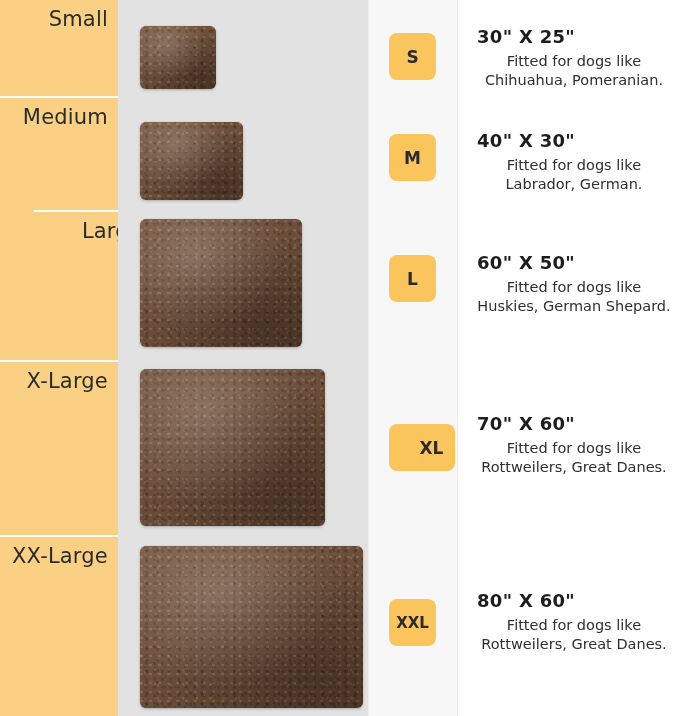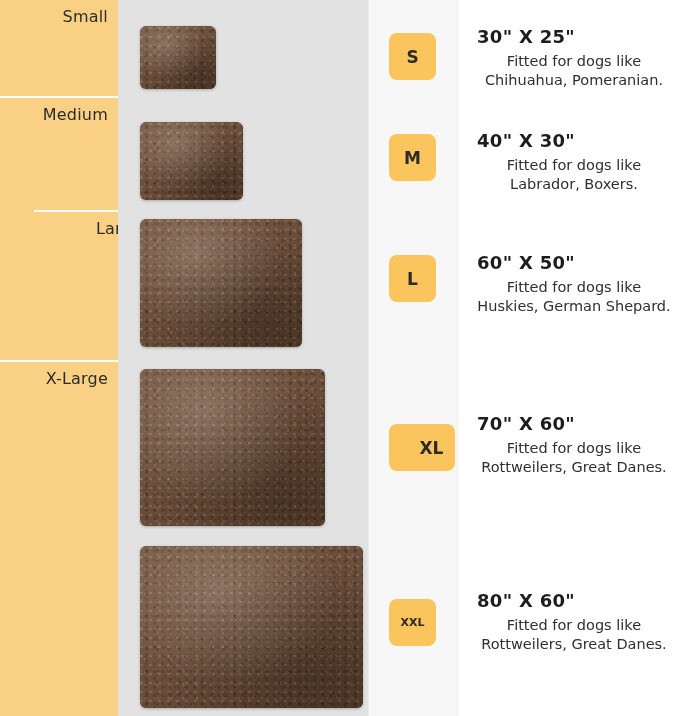--- a/index.html
+++ b/index.html
@@ -36,21 +36,21 @@
     display: flex;
     align-items: flex-start;
     justify-content: flex-end;
     padding-right: 10px;
     border-top: 2px solid #ffffff;
   }
   .name-row.first {
     border-top: none;
   }
   .name-label {
-    font-size: 16px;
+    font-size: 21px;
     color: #2b2b2b;
     font-weight: normal;
     letter-spacing: 0.2px;
     padding-top: 7px;
     white-space: nowrap;
   }
   
   .col-swatches {
     position: relative;
     width: 250px;
@@ -104,21 +104,21 @@
     background: #fbc55e;
     border-radius: 8px;
     display: flex;
     align-items: center;
     justify-content: center;
     font-size: 17px;
     font-weight: bold;
     color: #2b2b2b;
   }
   .badge.small-text {
-    font-size: 11px;
+    font-size: 15px;
   }
   
   .col-info {
     position: relative;
     flex: 1 1 auto;
     height: 716px;
     background: #ffffff;
   }
   .info-block {
     position: absolute;
@@ -150,20 +150,23 @@
     </div>
     <div class="name-row" style="top:96px;height:100px;">
       <span class="name-label">Medium</span>
     </div>
     <div class="name-row" style="top:210px;height:150px;margin-left:34px;">
       <span class="name-label">Large</span>
     </div>
     <div class="name-row" style="top:360px;height:175px;">
       <span class="name-label">X-Large</span>
     </div>
+    <div class="name-row" style="top:535px;height:181px;">
+      <span class="name-label">XX-Large</span>
+    </div>
   </div>
 
   <div class="col-swatches">
     <div class="swatch" style="left:22px;top:26px;width:76px;height:63px;">
       <div class="grain"></div>
       <div class="sheen"></div>
     </div>
     <div class="swatch" style="left:22px;top:122px;width:103px;height:78px;">
       <div class="grain"></div>
       <div class="sheen"></div>
@@ -192,21 +195,21 @@
 
   <div class="col-info">
     <div class="info-block" style="top:26px;">
       <div class="info-dim">30" X 25"</div>
       <div class="info-desc">Fitted for dogs like</div>
       <div class="info-desc">Chihuahua, Pomeranian.</div>
     </div>
     <div class="info-block" style="top:130px;">
       <div class="info-dim">40" X 30"</div>
       <div class="info-desc">Fitted for dogs like</div>
-      <div class="info-desc">Labrador, Boxers.</div>
+      <div class="info-desc">Labrador, German.</div>
     </div>
     <div class="info-block" style="top:252px;">
       <div class="info-dim">60" X 50"</div>
       <div class="info-desc">Fitted for dogs like</div>
       <div class="info-desc">Huskies, German Shepard.</div>
     </div>
     <div class="info-block" style="top:413px;">
       <div class="info-dim">70" X 60"</div>
       <div class="info-desc">Fitted for dogs like</div>
       <div class="info-desc">Rottweilers, Great Danes.</div>

